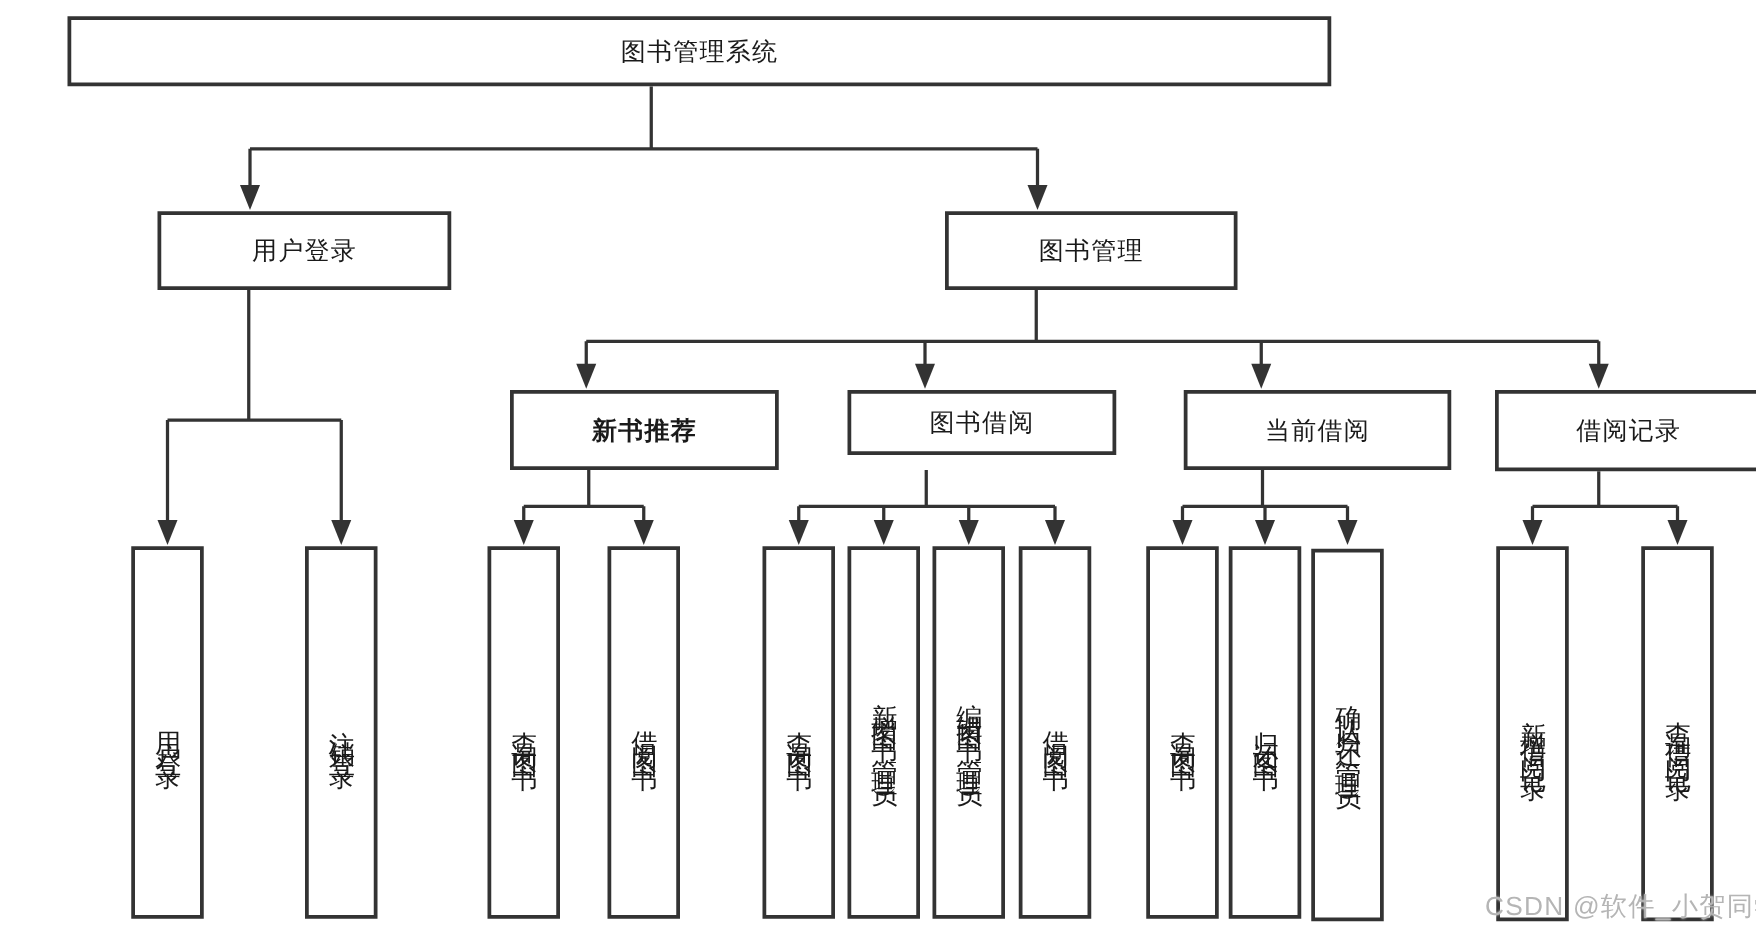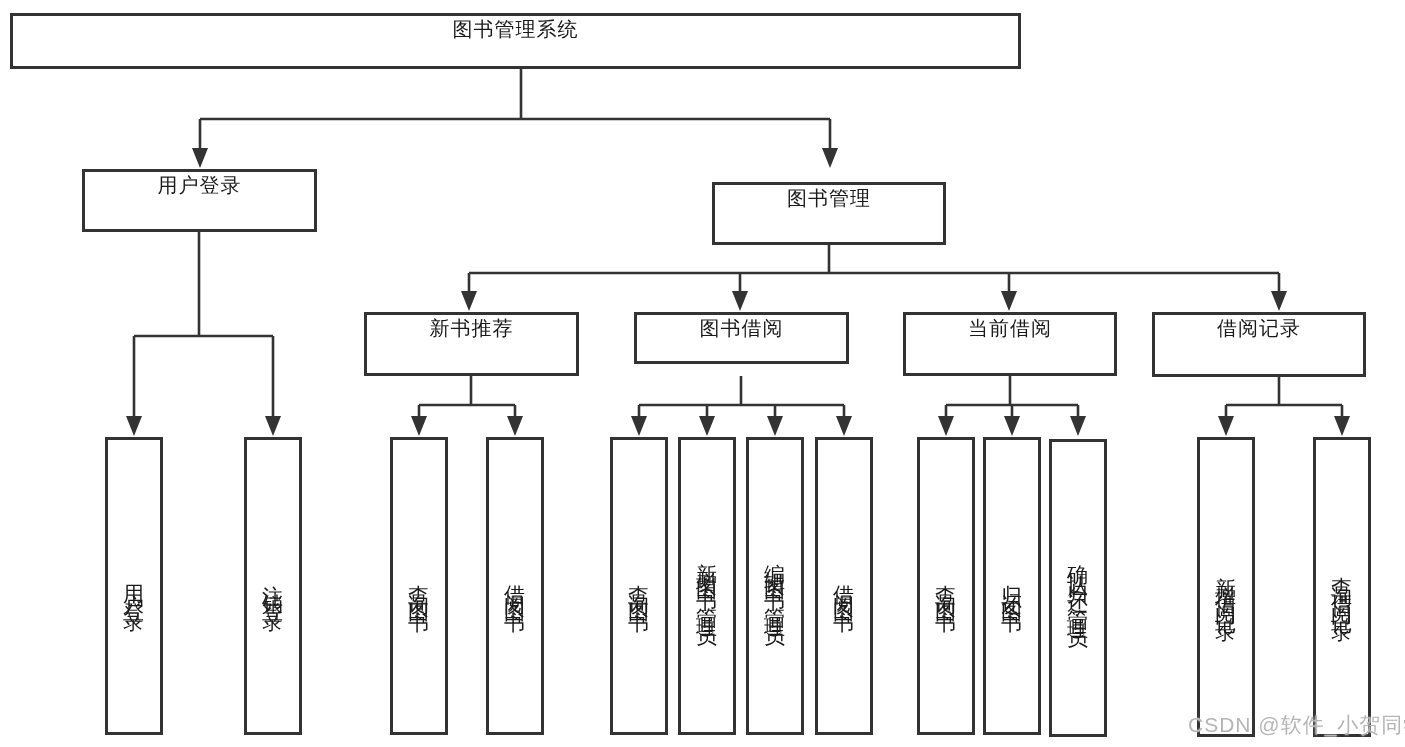--- a/index.html
+++ b/index.html
@@ -16,25 +16,26 @@
     overflow:hidden;
     font-family:"Liberation Sans","DejaVu Sans",sans-serif;
     color:var(--text);
   }
   #wires{position:absolute;left:0;top:0;width:1405px;height:747px;}
   .box{
     position:absolute;
     box-sizing:border-box;
     border:3px solid var(--line);
     background:#fff;
-    display:flex;justify-content:center;
+    display:flex;align-items:center;justify-content:center;
     font-size:20px;
     letter-spacing:1px;
     color:var(--text);
     z-index:2;
+    margin-left:44px;
   }
   .vbox{
     position:absolute;
     box-sizing:border-box;
     border:3px solid var(--line);
     background:#fff;
     width:58px;height:298px;
     top:437px;
     display:flex;align-items:center;justify-content:center;
     z-index:2;
@@ -104,25 +105,25 @@
     </g>
   </svg>
 
   <div class="box" style="left:10px;top:13px;width:1011px;height:56px;">
     <span>图书管理系统</span>
   </div>
 
   <div class="box" style="left:82px;top:169px;width:235px;height:63px;">
     <span>用户登录</span>
   </div>
-  <div class="box" style="left:712px;top:182px;width:234px;height:63px;">
+  <div class="box" style="left:712px;top:169px;width:234px;height:63px;">
     <span>图书管理</span>
   </div>
 
-  <div class="box" style="left:364px;top:312px;width:215px;height:64px;">
+  <div class="box" style="left:364px;top:312px;width:215px;height:64px;font-weight:bold;">
     <span>新书推荐</span>
   </div>
   <div class="box" style="left:634px;top:312px;width:215px;height:52px;">
     <span>图书借阅</span>
   </div>
   <div class="box" style="left:903px;top:312px;width:214px;height:64px;font-family:Liberation Serif, serif;">
     <span>当前借阅</span>
   </div>
   <div class="box" style="left:1152px;top:312px;width:214px;height:65px;">
     <span>借阅记录</span>

